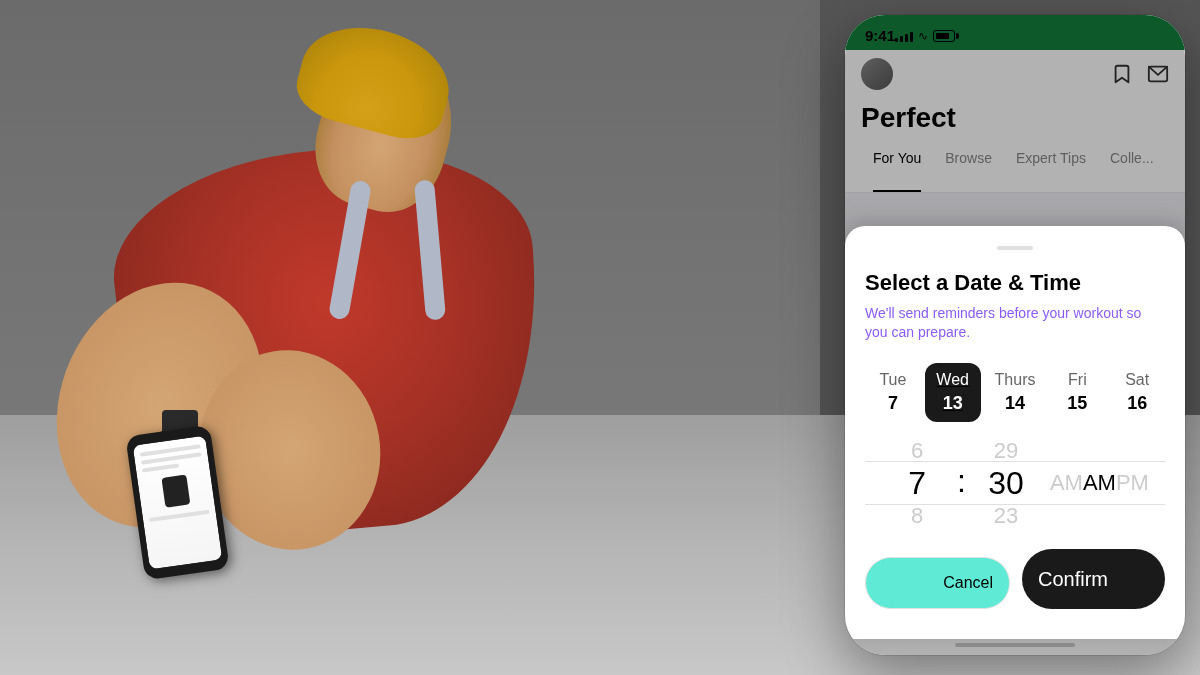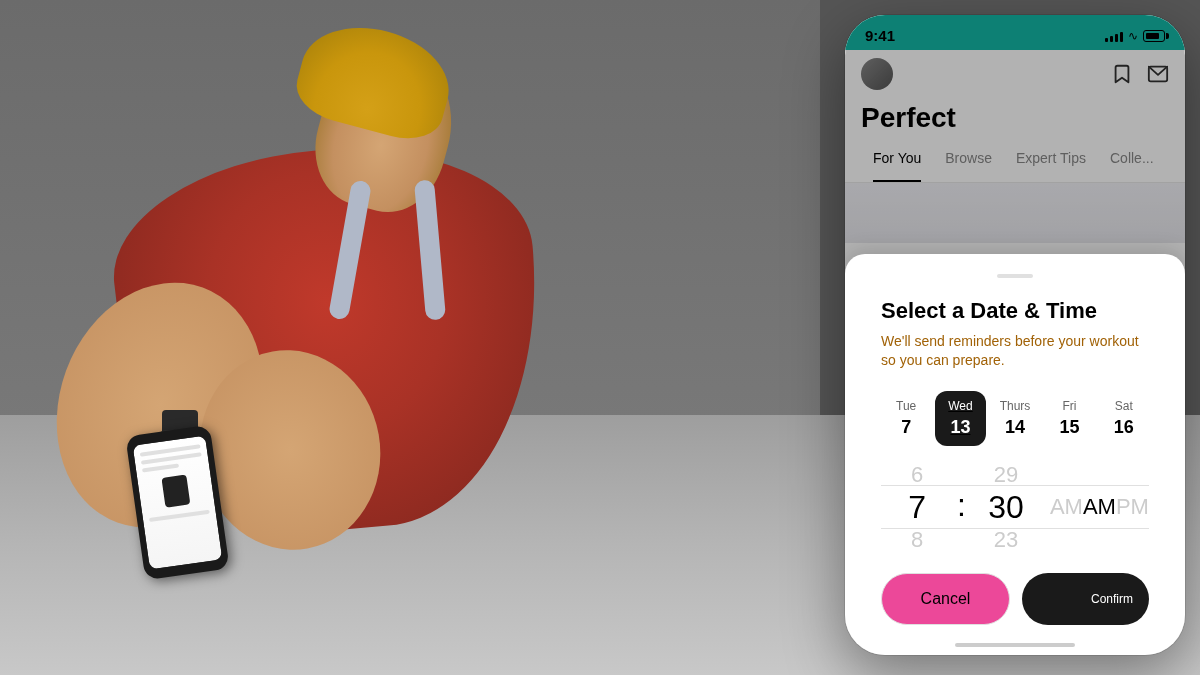--- a/index.html
+++ b/index.html
@@ -220,24 +220,23 @@
       box-shadow: 0 20px 60px rgba(0,0,0,0.4), 0 0 0 1px rgba(0,0,0,0.1);
       z-index: 20;
       overflow: hidden;
       display: flex;
       flex-direction: column;
     }
 
     
     .status-bar {
       display: flex;
-      justify-content: space-between;
       align-items: center;
       padding: 12px 20px 6px;
-      background: #14b8a6;
+      background: #15803d;
     }
 
     .status-time {
       font-size: 15px;
       font-weight: 600;
       color: #000;
     }
 
     .status-icons {
       display: flex;
@@ -331,21 +330,21 @@
     
     .nav-tabs {
       display: flex;
       padding: 0 16px;
       background: #fff;
       border-bottom: 1px solid #e8e8e8;
       gap: 0;
     }
 
     .nav-tab {
-      padding: 8px 12px 16px;
+      padding: 8px 12px 26px;
       font-size: 14px;
       color: #888;
       position: relative;
       white-space: nowrap;
     }
 
     .nav-tab.active {
       color: #000;
       font-weight: 500;
     }
@@ -382,48 +381,48 @@
       right: 0;
       bottom: 0;
       background: rgba(0,0,0,0.3);
       z-index: 30;
       border-radius: 40px;
     }
 
     
     .modal-sheet {
       position: absolute;
-      bottom: 0;
+      bottom: 16px;
       left: 0;
       right: 0;
       background: #fff;
       border-radius: 20px 20px 0 0;
       z-index: 31;
-      padding: 20px 36px 30px;
+      padding: 20px 20px 30px;
       box-shadow: 0 -4px 20px rgba(0,0,0,0.15);
     }
 
     .modal-handle {
       width: 36px;
       height: 4px;
       background: #e0e0e0;
       border-radius: 2px;
       margin: 0 auto 20px;
     }
 
     .modal-title {
       font-size: 22px;
       font-weight: 700;
       color: #000;
       margin-bottom: 8px;
     }
 
     .modal-subtitle {
       font-size: 14px;
-      color: #a16207;
+      color: #8b5cf6;
       margin-bottom: 20px;
       line-height: 1.4;
     }
 
     
     .day-picker {
       display: flex;
       gap: 4px;
       margin-bottom: 16px;
       justify-content: space-between;
@@ -443,21 +442,21 @@
       background: #1a1a1a;
       text-decoration: underline;
     }
 
     .day-item.selected .day-name,
     .day-item.selected .day-num {
       color: #fff;
     }
 
     .day-name {
-      font-size: 12px;
+      font-size: 16px;
       color: #666;
       margin-bottom: 4px;
     }
 
     .day-num {
       font-size: 18px;
       font-weight: 600;
       color: #000;
     }
 
@@ -538,39 +537,40 @@
     .modal-buttons {
       display: flex;
       gap: 12px;
     }
 
     .btn-cancel {
       flex: 1;
       padding: 16px;
       border: 1.5px solid #e0e0e0;
       border-radius: 50px;
-      background: #ec4899;
+      background: #5eead4;
       font-size: 16px;
       font-weight: 500;
       color: #000;
       cursor: pointer;
-      text-align: center;
+      text-align: right;
+      margin-top: 8px;
     }
 
     .btn-confirm {
       flex: 1;
       padding: 16px;
       border: none;
       border-radius: 50px;
       background: #1a1a1a;
-      font-size: 12px;
+      font-size: 20px;
       font-weight: 500;
       color: #fff;
       cursor: pointer;
-      text-align: right;
+      text-align: left;
     }
 
     
     .home-indicator {
       position: absolute;
       bottom: 8px;
       left: 50%;
       transform: translateX(-50%);
       width: 120px;
       height: 4px;

